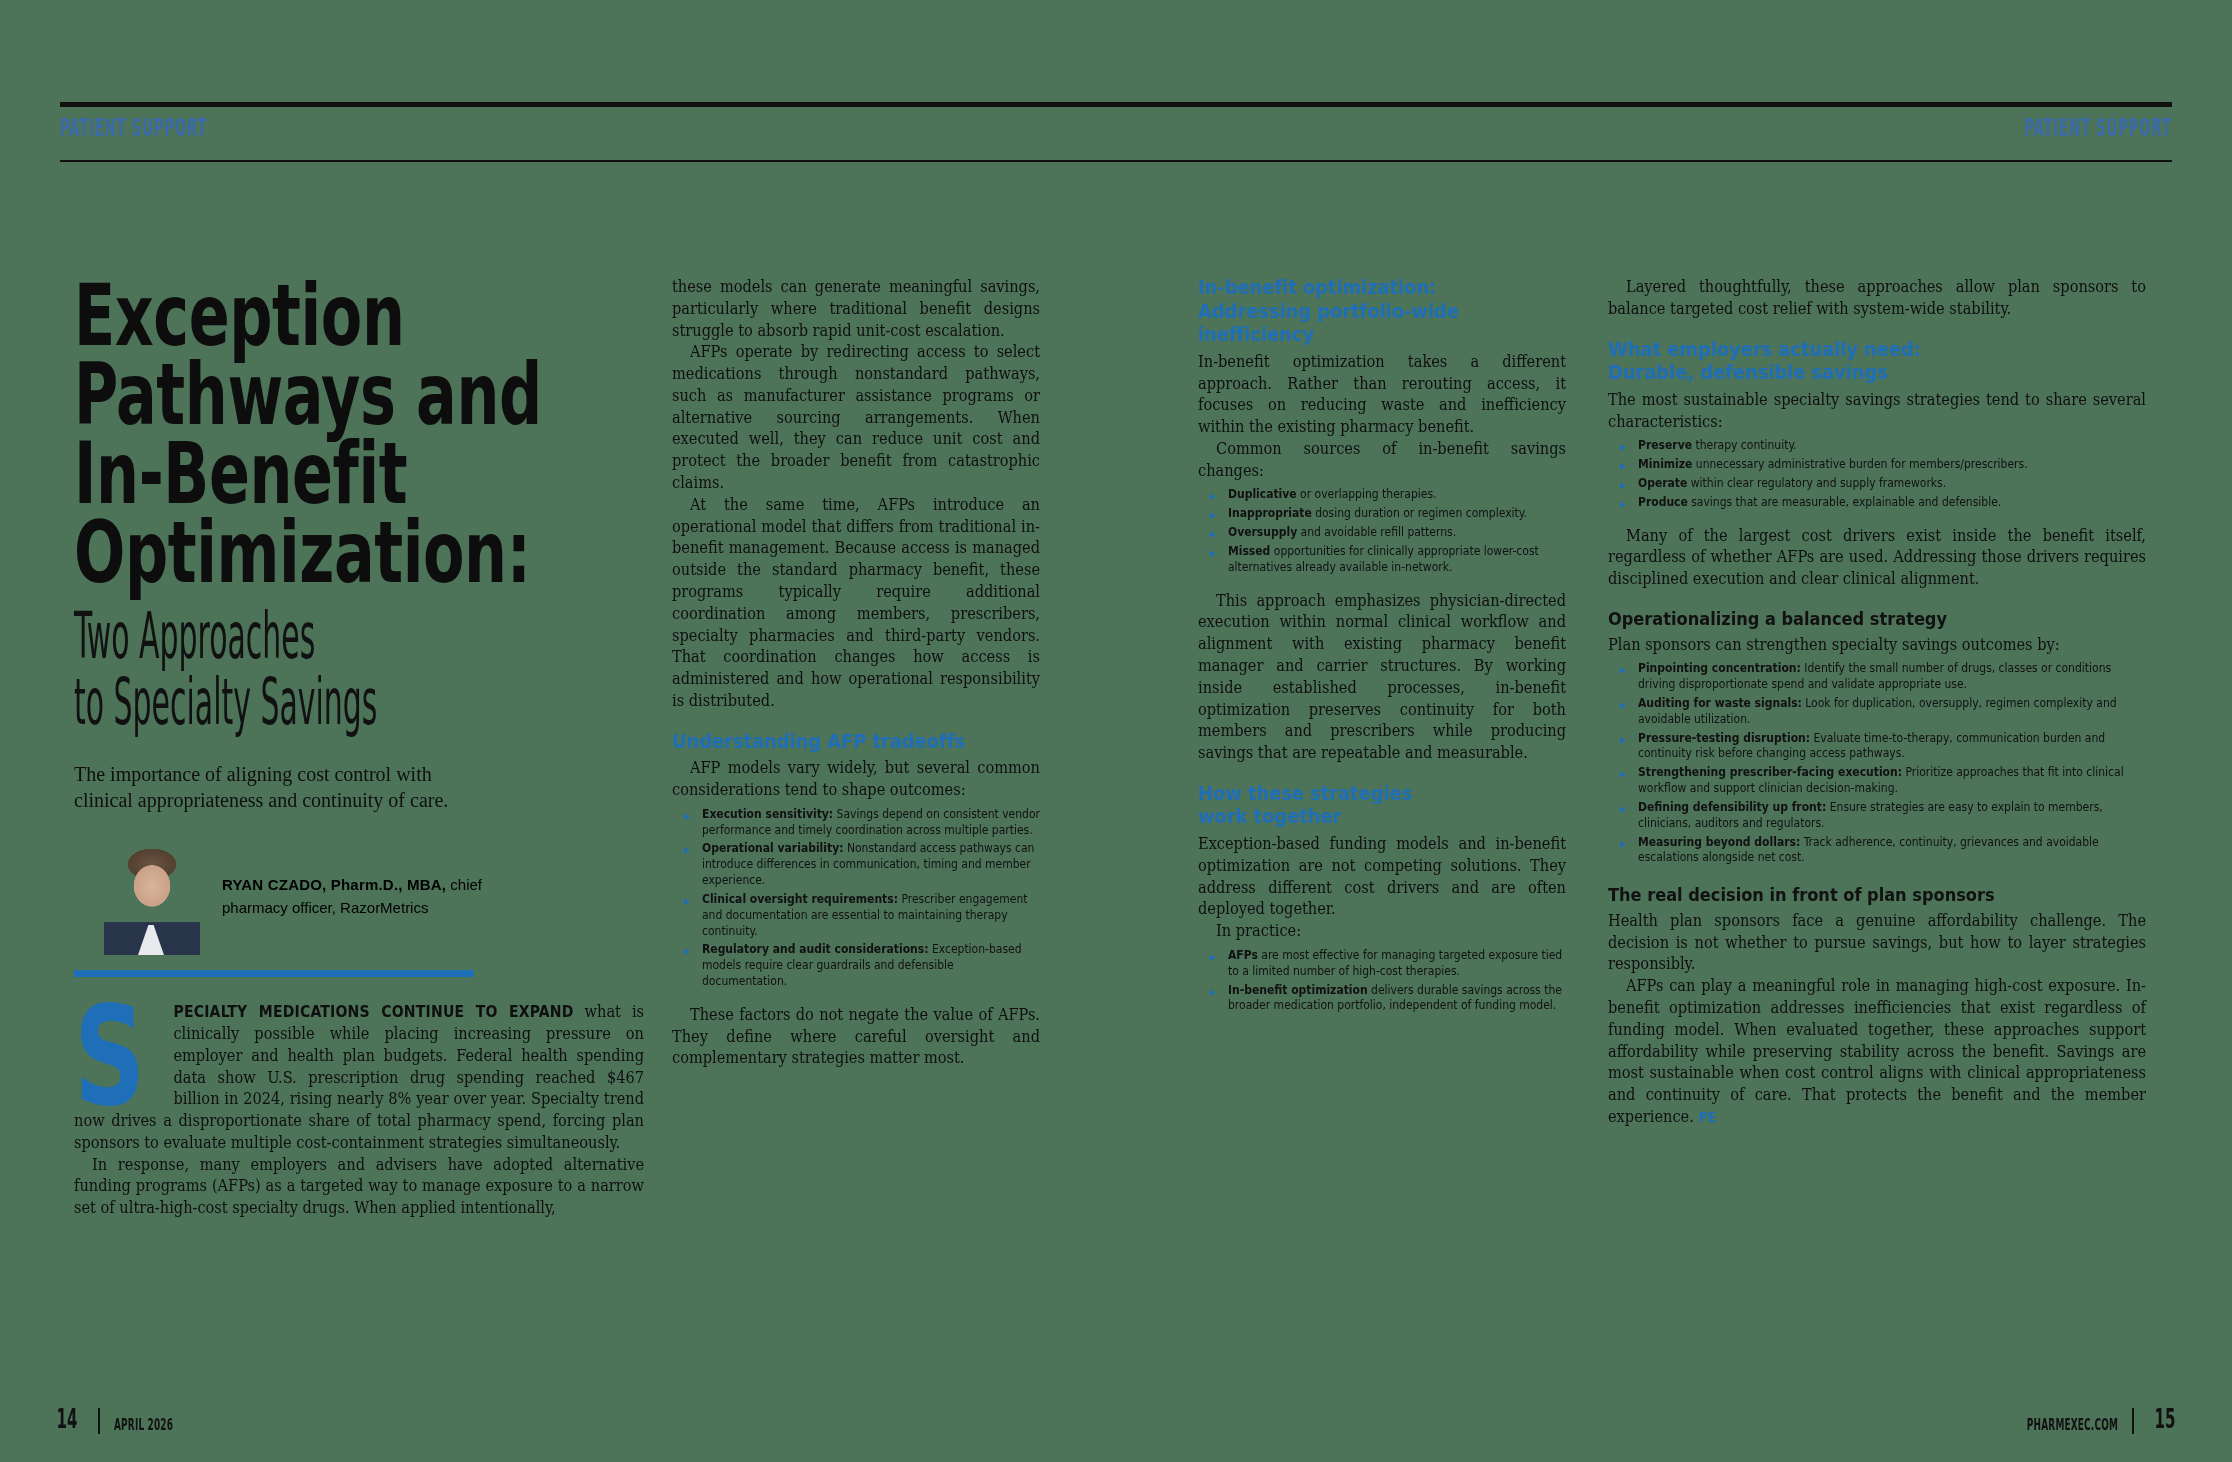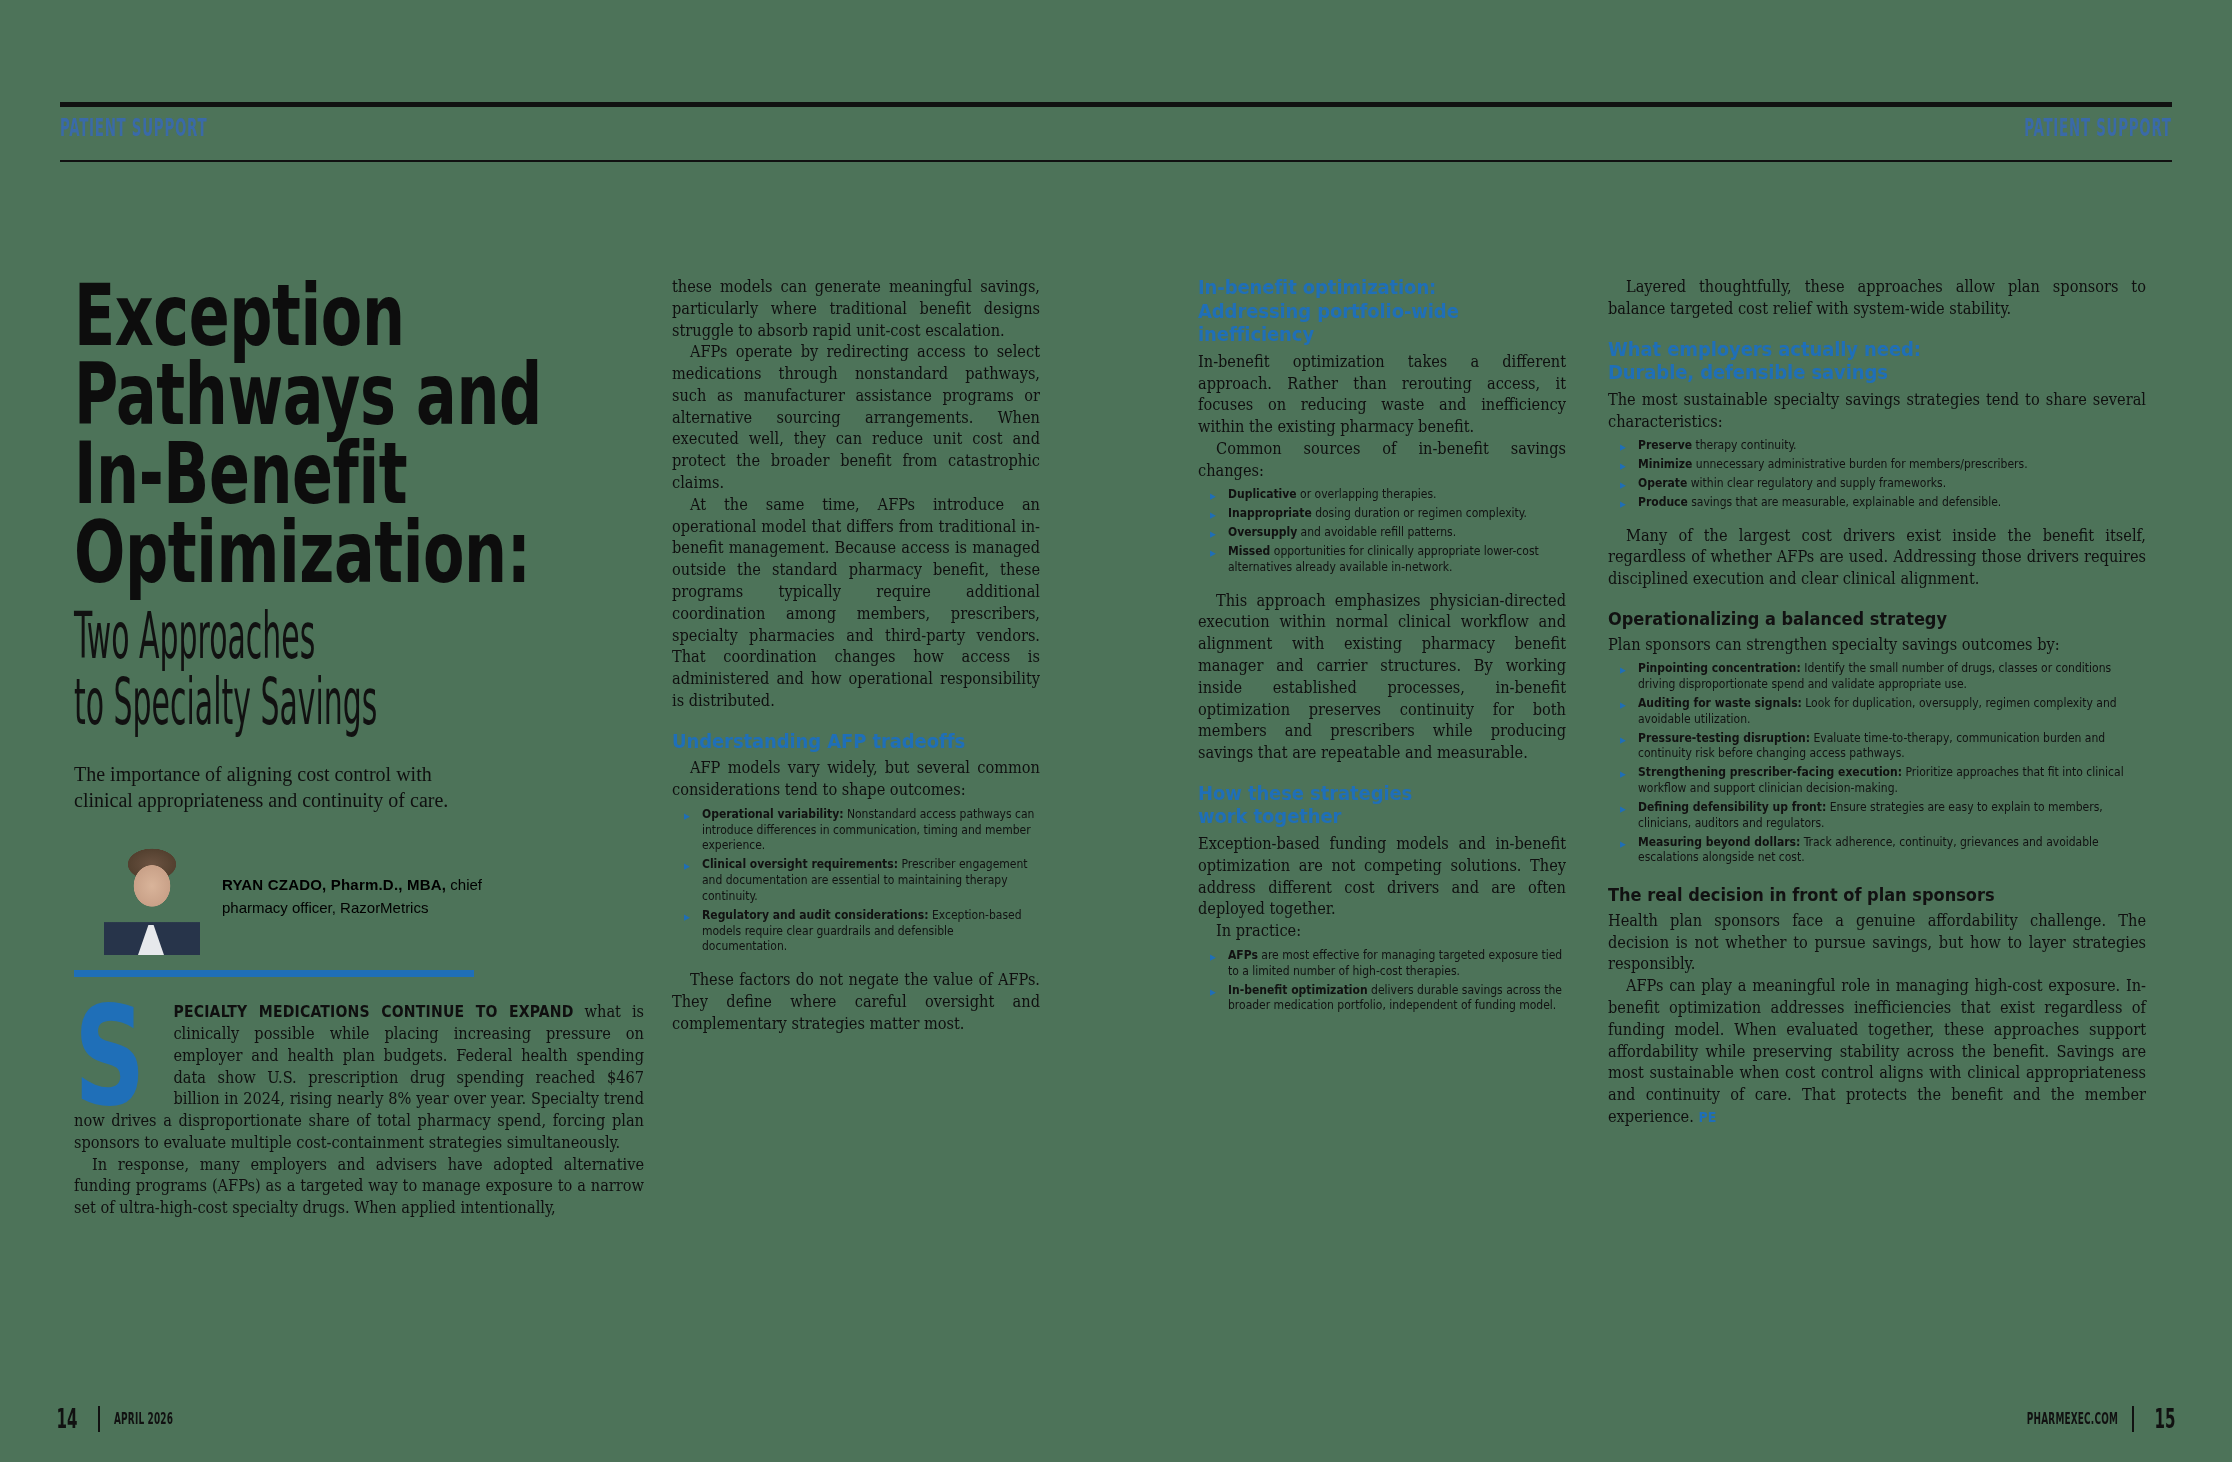--- a/index.html
+++ b/index.html
@@ -122,21 +122,21 @@
     color: #1f6fb8; font-size: 13px;
   }
   ul.bullets li b { font-weight: bold; }
 
   .endmark {
     font-family: "DejaVu Sans Condensed", "Liberation Sans Narrow", "Liberation Sans", sans-serif;
     font-weight: bold; color: #1f6fb8; font-size: 14px;
   }
 
   
-  .foot { position: absolute; bottom: 28px; display: flex; align-items: center; gap: 14px;
+  .foot { position: absolute; bottom: 28px; display: flex; align-items: flex-end; gap: 14px;
     font-family: "DejaVu Sans Condensed", "Liberation Sans Narrow", "Liberation Sans", sans-serif;
     font-weight: bold; color: #111; }
   .foot.left { left: 50px; }
   .foot.right { right: 50px; }
   .pagenum { font-size: 27px; transform: scaleX(0.62); transform-origin: center; }
   .footlabel { font-size: 16px; letter-spacing: 0.3px; transform: scaleX(0.62); transform-origin: left; }
   .foot.right .footlabel { transform-origin: right; }
   .foot .divider { width: 2px; height: 26px; background: #111; }
 </style>
 </head>
@@ -177,20 +177,21 @@
     <div class="body">
       <p class="noindent">these models can generate meaningful savings, particularly where traditional benefit designs struggle to absorb rapid unit-cost escalation.</p>
       <p>AFPs operate by redirecting access to select medications through nonstandard pathways, such as manufacturer assistance programs or alternative sourcing arrangements. When executed well, they can reduce unit cost and protect the broader benefit from catastrophic claims.</p>
       <p>At the same time, AFPs introduce an operational model that differs from traditional in-benefit management. Because access is managed outside the standard pharmacy benefit, these programs typically require additional coordination among members, prescribers, specialty pharmacies and third-party vendors. That coordination changes how access is administered and how operational responsibility is distributed.</p>
     </div>
     <div class="bluehead">Understanding AFP tradeoffs</div>
     <div class="body">
       <p>AFP models vary widely, but several common considerations tend to shape outcomes:</p>
     </div>
     <ul class="bullets" id="c2b">
+        <li><b>Execution sensitivity:</b><span> Savings depend on consistent vendor performance and timely coordination across multiple parties.</span></li>
         <li><b>Operational variability:</b><span> Nonstandard access pathways can introduce differences in communication, timing and member experience.</span></li>
         <li><b>Clinical oversight requirements:</b><span> Prescriber engagement and documentation are essential to maintaining therapy continuity.</span></li>
         <li><b>Regulatory and audit considerations:</b><span> Exception-based models require clear guardrails and defensible documentation.</span></li>
       </ul>
     <div class="body" style="margin-top:14px;">
       <p>These factors do not negate the value of AFPs. They define where careful oversight and complementary strategies matter most.</p>
     </div>
   </div>
 
   <div class="col" id="col3">

